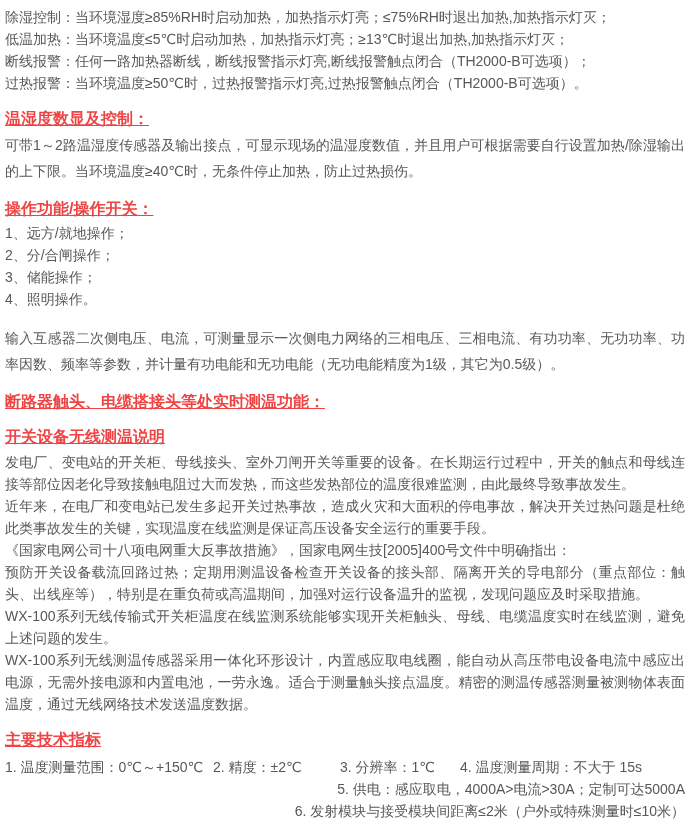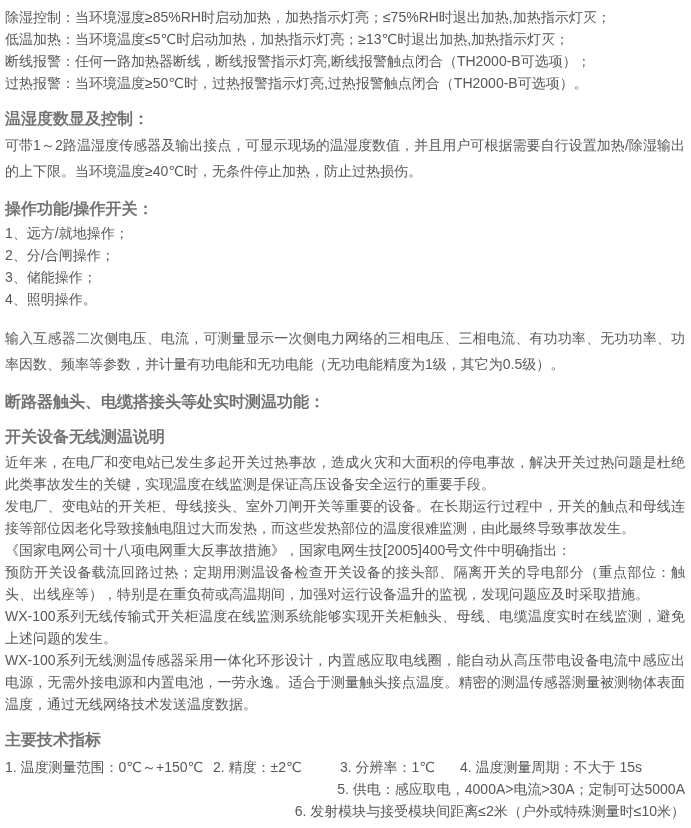--- a/index.html
+++ b/index.html
@@ -13,22 +13,23 @@
     font-size: 14px;
     color: #595757;
     overflow: hidden;
   }
   .intro-block { margin: 0; }
   .intro-line { line-height: 22px; white-space: nowrap; }
   .section { margin-top: 15px; }
   .section-heading {
     font-size: 16px;
     font-weight: bold;
-    color: #737373;
+    color: #ef4444;
     line-height: 20px;
+    text-decoration: underline;
   }
   .section-body {
     margin-top: 3px;
     line-height: 26px;
     text-align: justify;
   }
   .ops-row {
     margin-top: 3px;
     line-height: 22px;
     display: flex;
@@ -84,22 +85,22 @@
   <div class="section-body">输入互感器二次侧电压、电流，可测量显示一次侧电力网络的三相电压、三相电流、有功功率、无功功率、功率因数、频率等参数，并计量有功电能和无功电能（无功电能精度为1级，其它为0.5级）。</div>
 </div>
 
 <div class="section">
   <div class="section-heading">断路器触头、电缆搭接头等处实时测温功能：</div>
 </div>
 
 <div class="section">
   <div class="section-heading">开关设备无线测温说明</div>
   <div class="paragraphs">
+    <p class="paragraph">发电厂、变电站的开关柜、母线接头、室外刀闸开关等重要的设备。在长期运行过程中，开关的触点和母线连接等部位因老化导致接触电阻过大而发热，而这些发热部位的温度很难监测，由此最终导致事故发生。</p>
     <p class="paragraph">近年来，在电厂和变电站已发生多起开关过热事故，造成火灾和大面积的停电事故，解决开关过热问题是杜绝此类事故发生的关键，实现温度在线监测是保证高压设备安全运行的重要手段。</p>
-    <p class="paragraph">发电厂、变电站的开关柜、母线接头、室外刀闸开关等重要的设备。在长期运行过程中，开关的触点和母线连接等部位因老化导致接触电阻过大而发热，而这些发热部位的温度很难监测，由此最终导致事故发生。</p>
     <p class="paragraph">《国家电网公司十八项电网重大反事故措施》，国家电网生技[2005]400号文件中明确指出：</p>
     <p class="paragraph">预防开关设备载流回路过热；定期用测温设备检查开关设备的接头部、隔离开关的导电部分（重点部位：触头、出线座等），特别是在重负荷或高温期间，加强对运行设备温升的监视，发现问题应及时采取措施。</p>
     <p class="paragraph">WX-100系列无线传输式开关柜温度在线监测系统能够实现开关柜触头、母线、电缆温度实时在线监测，避免上述问题的发生。</p>
     <p class="paragraph">WX-100系列无线测温传感器采用一体化环形设计，内置感应取电线圈，能自动从高压带电设备电流中感应出电源，无需外接电源和内置电池，一劳永逸。适合于测量触头接点温度。精密的测温传感器测量被测物体表面温度，通过无线网络技术发送温度数据。</p>
   </div>
 </div>
 
 <div class="section">
   <div class="section-heading">主要技术指标</div>
   <div class="specs-row">

